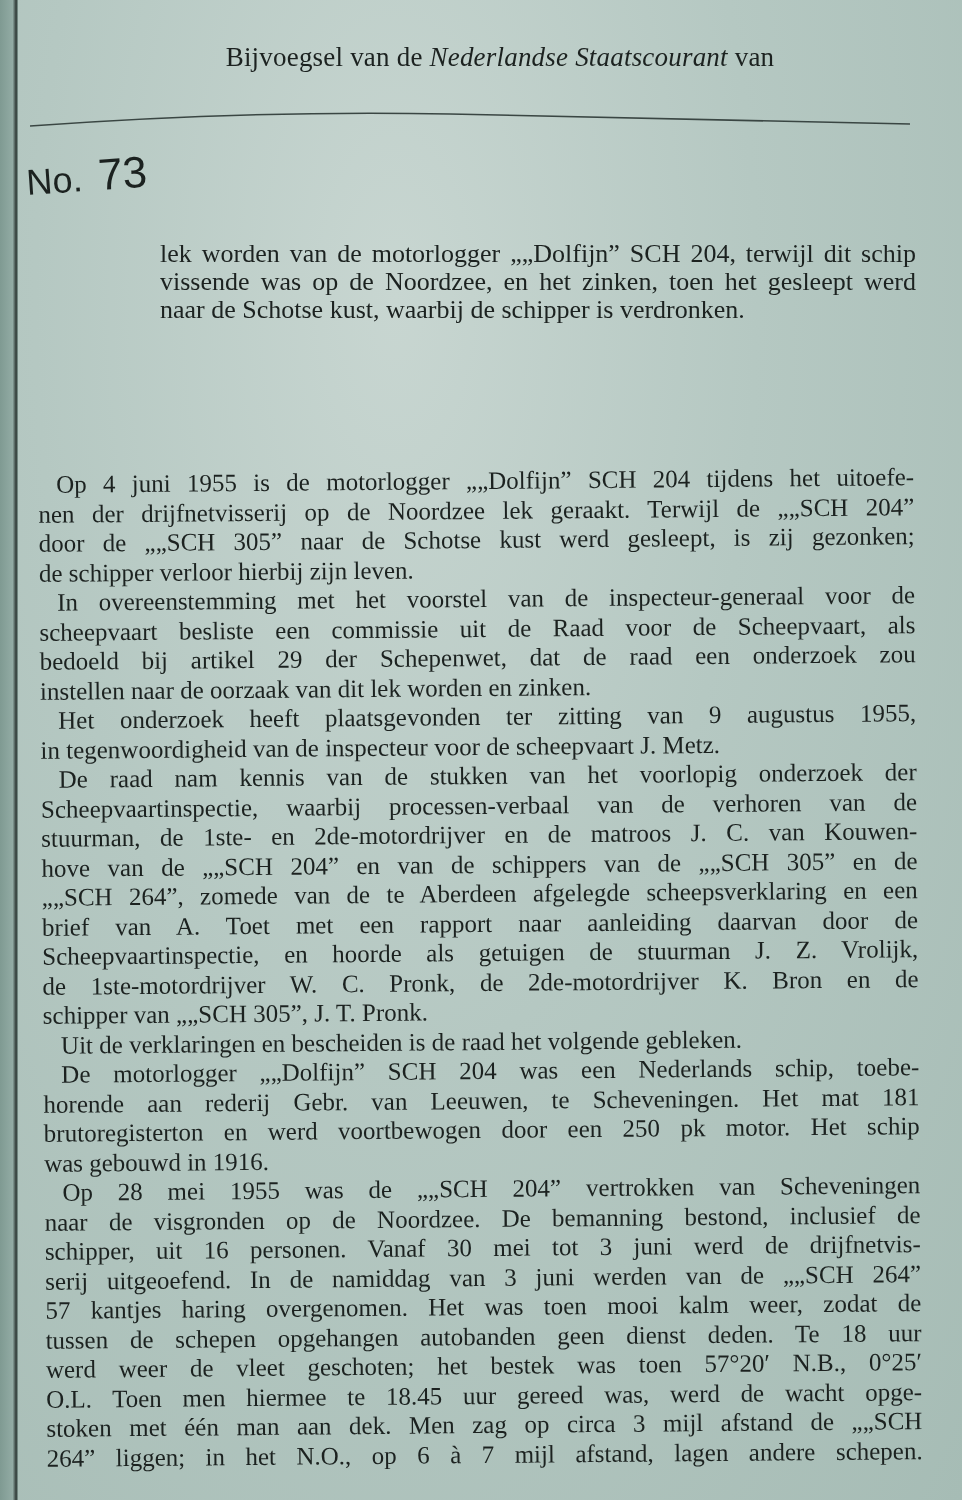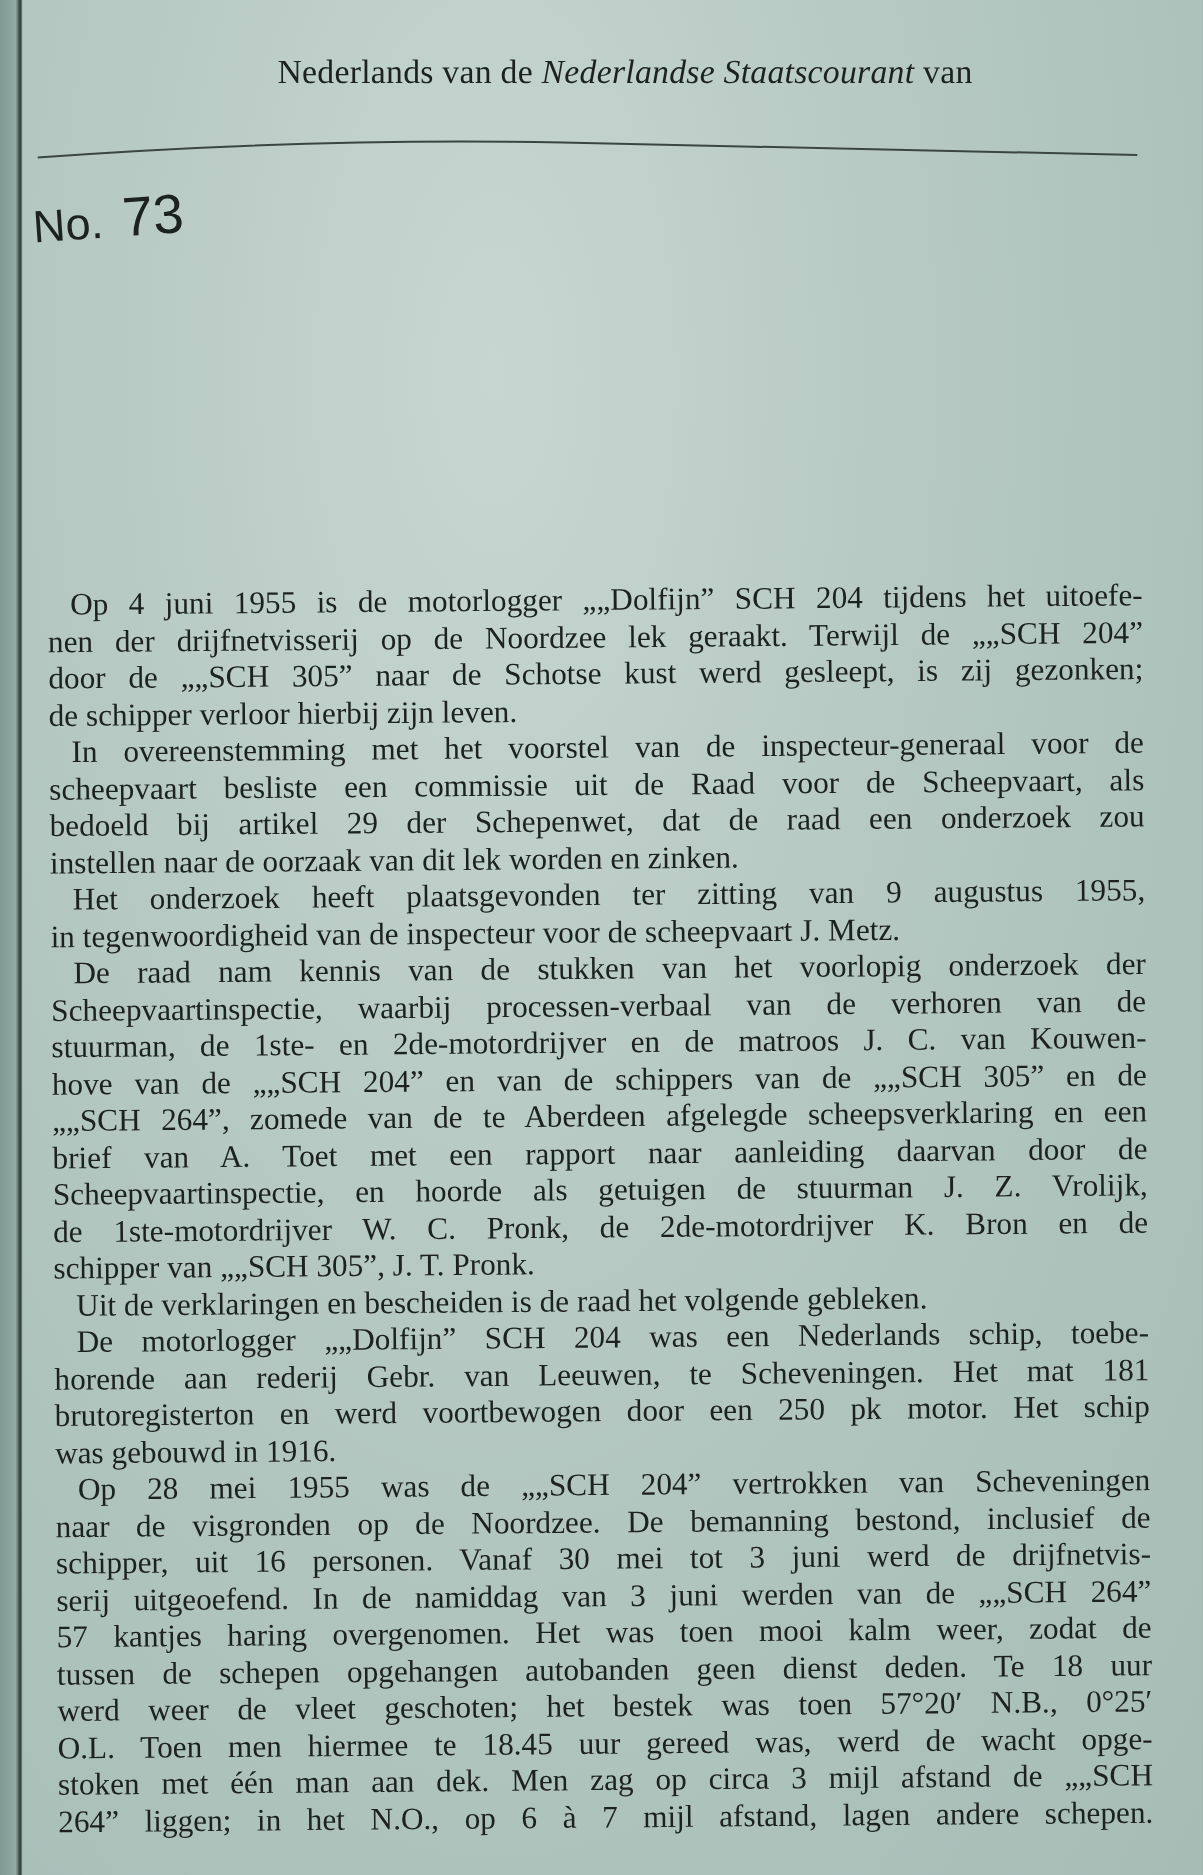--- a/index.html
+++ b/index.html
@@ -106,32 +106,33 @@
     .para span.line.indent { padding-left: 18px; }
   </style>
 </head>
 <body>
 
 <div class="edge"></div>
 
 <div class="page">
 
   <div class="header">
-    <div><span>Nederlands van de </span><i>Nederlandse Staatscourant</i><span> van</span></div>
+    <div><span>Bijvoegsel van de </span><i>Nederlandse Staatscourant</i><span> van</span></div>
   </div>
 
   <svg class="rule" viewBox="0 0 880 20" preserveAspectRatio="none">
     <path d="M0 18 Q 220 2 420 6 T 880 16" stroke="#3a4643" stroke-width="1.6" fill="none"></path>
   </svg>
 
   <div class="no-label">
     <span>No.</span><span class="num">73</span>
   </div>
 
   <div class="title-block">
+    <span class="rest">lek worden van de motorlogger „„Dolfijn” SCH 204, terwijl dit schip vissende was op de Noordzee, en het zinken, toen het gesleept werd naar de Schotse kust, waarbij de schipper is verdronken.</span>
   </div>
 
   <div class="body-text" id="body-text">
     <p class="para">
       <span class="line indent">Op 4 juni 1955 is de motorlogger „„Dolfijn” SCH 204 tijdens het uitoefe-</span>
       <span class="line">nen der drijfnetvisserij op de Noordzee lek geraakt. Terwijl de „„SCH 204”</span>
       <span class="line">door de „„SCH 305” naar de Schotse kust werd gesleept, is zij gezonken;</span>
       <span class="line last">de schipper verloor hierbij zijn leven.</span>
     </p>
     <p class="para">

